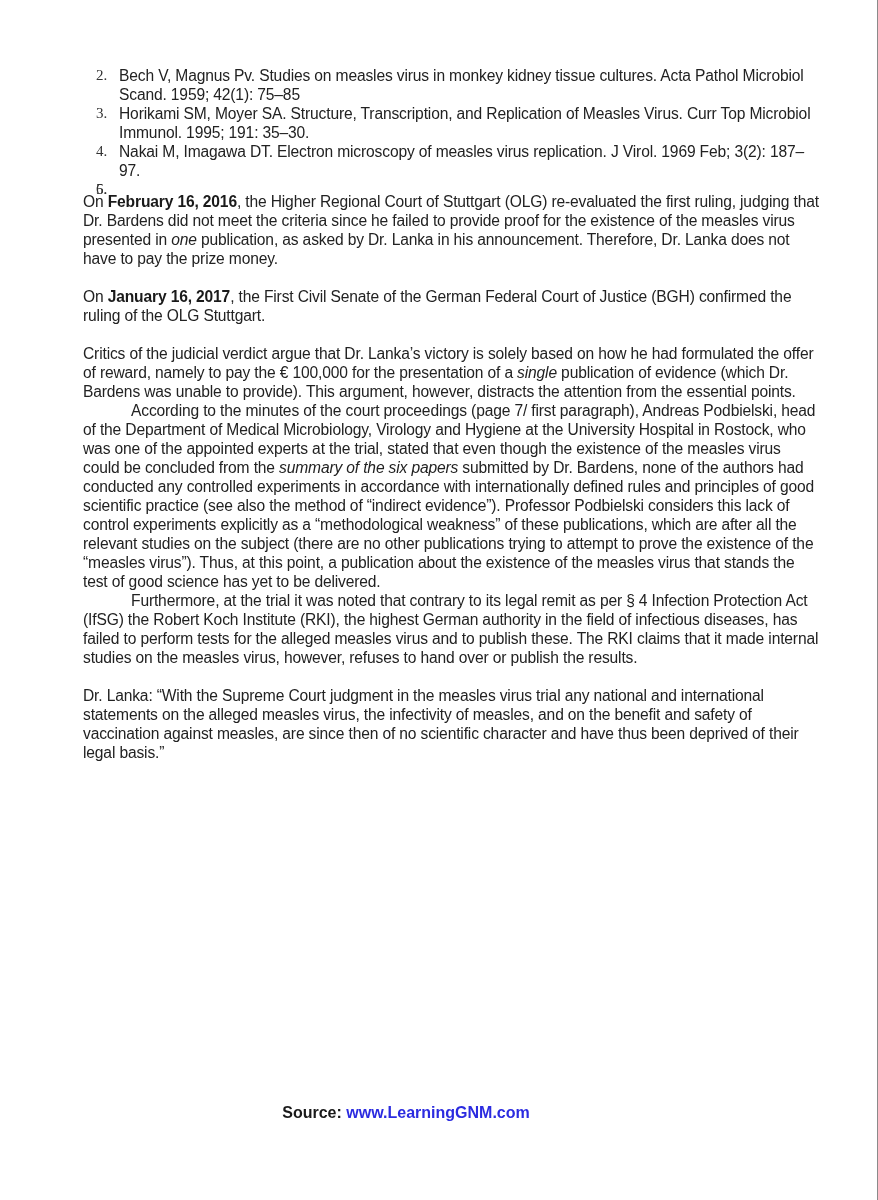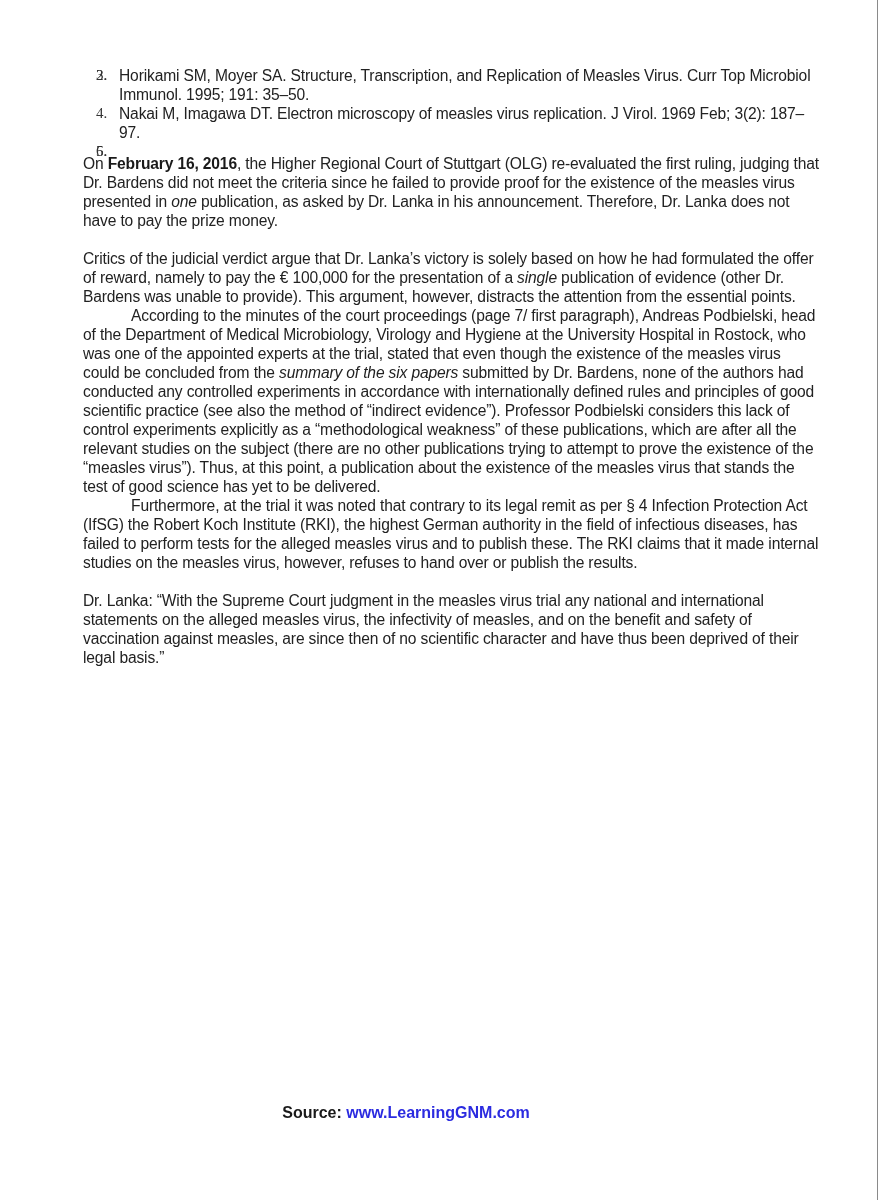--- a/index.html
+++ b/index.html
@@ -85,43 +85,45 @@
   </style>
 </head>
 <body>
 
 <div class="page">
   <div class="content">
 
     <ol class="refs">
       <li>
         <span class="num">2.</span>
+        <span>Bech V, Magnus Pv. Studies on measles virus in monkey kidney tissue cultures. Acta Pathol Microbiol Scand. 1959; 42(1): 75–85</span>
       </li>
       <li>
         <span class="num">3.</span>
-        <span>Horikami SM, Moyer SA. Structure, Transcription, and Replication of Measles Virus. Curr Top Microbiol Immunol. 1995; 191: 35–50.</span>
+        <span>Horikami SM, Moyer SA. Structure, Transcription, and Replication of Measles Virus. Curr Top Microbiol Immunol. 1995; 191: 35–30.</span>
       </li>
       <li>
         <span class="num">4.</span>
         <span>Nakai M, Imagawa DT. Electron microscopy of measles virus replication. J Virol. 1969 Feb; 3(2): 187–97.</span>
       </li>
       <li>
         <span class="num">5.</span>
       </li>
       <li>
         <span class="num">6.</span>
       </li>
     </ol>
 
 
 
     <p class="para"><span>On </span><b>February 16, 2016</b><span>, the Higher Regional Court of Stuttgart (OLG) re-evaluated the first ruling, judging that Dr. Bardens did not meet the criteria since he failed to provide proof for the existence of the measles virus presented in </span><i>one</i><span> publication, as asked by Dr. Lanka in his announcement. Therefore, Dr. Lanka does not have to pay the prize money.</span></p>
 
+    <p class="para"><span>On </span><b>January 16, 2017</b><span>, the First Civil Senate of the German Federal Court of Justice (BGH) confirmed the ruling of the OLG Stuttgart.</span></p>
 
-    <p class="para tight"><span>Critics of the judicial verdict argue that Dr. Lanka’s victory is solely based on how he had formulated the offer of reward, namely to pay the € 100,000 for the presentation of a </span><i>single</i><span> publication of evidence (other Dr. Bardens was unable to provide). This argument, however, distracts the attention from the essential points.</span></p>
+    <p class="para tight"><span>Critics of the judicial verdict argue that Dr. Lanka’s victory is solely based on how he had formulated the offer of reward, namely to pay the € 100,000 for the presentation of a </span><i>single</i><span> publication of evidence (which Dr. Bardens was unable to provide). This argument, however, distracts the attention from the essential points.</span></p>
 
     <p class="para tight"><span class="indent"></span><span>According to the minutes of the court proceedings (page 7/ first paragraph), Andreas Podbielski, head of the Department of Medical Microbiology, Virology and Hygiene at the University Hospital in Rostock, who was one of the appointed experts at the trial, stated that even though the existence of the measles virus could be concluded from the </span><i>summary of the six papers</i><span> submitted by Dr. Bardens, none of the authors had conducted any controlled experiments in accordance with internationally defined rules and principles of good scientific practice (see also the method of “indirect evidence”). Professor Podbielski considers this lack of control experiments explicitly as a “methodological weakness” of these publications, which are after all the relevant studies on the subject (there are no other publications trying to attempt to prove the existence of the “measles virus”). Thus, at this point, a publication about the existence of the measles virus that stands the test of good science has yet to be delivered.</span></p>
 
     <p class="para"><span class="indent"></span><span>Furthermore, at the trial it was noted that contrary to its legal remit as per § 4 Infection Protection Act (IfSG) the Robert Koch Institute (RKI), the highest German authority in the field of infectious diseases, has failed to perform tests for the alleged measles virus and to publish these. The RKI claims that it made internal studies on the measles virus, however, refuses to hand over or publish the results.</span></p>
 
     <p class="para">Dr. Lanka: “With the Supreme Court judgment in the measles virus trial any national and international statements on the alleged measles virus, the infectivity of measles, and on the benefit and safety of vaccination against measles, are since then of no scientific character and have thus been deprived of their legal basis.”</p>
   </div>
 
   <div class="source">
     <span>Source</span><span>: </span><a class="link" style="color: rgb(43, 43, 224);">www.LearningGNM.com</a>

